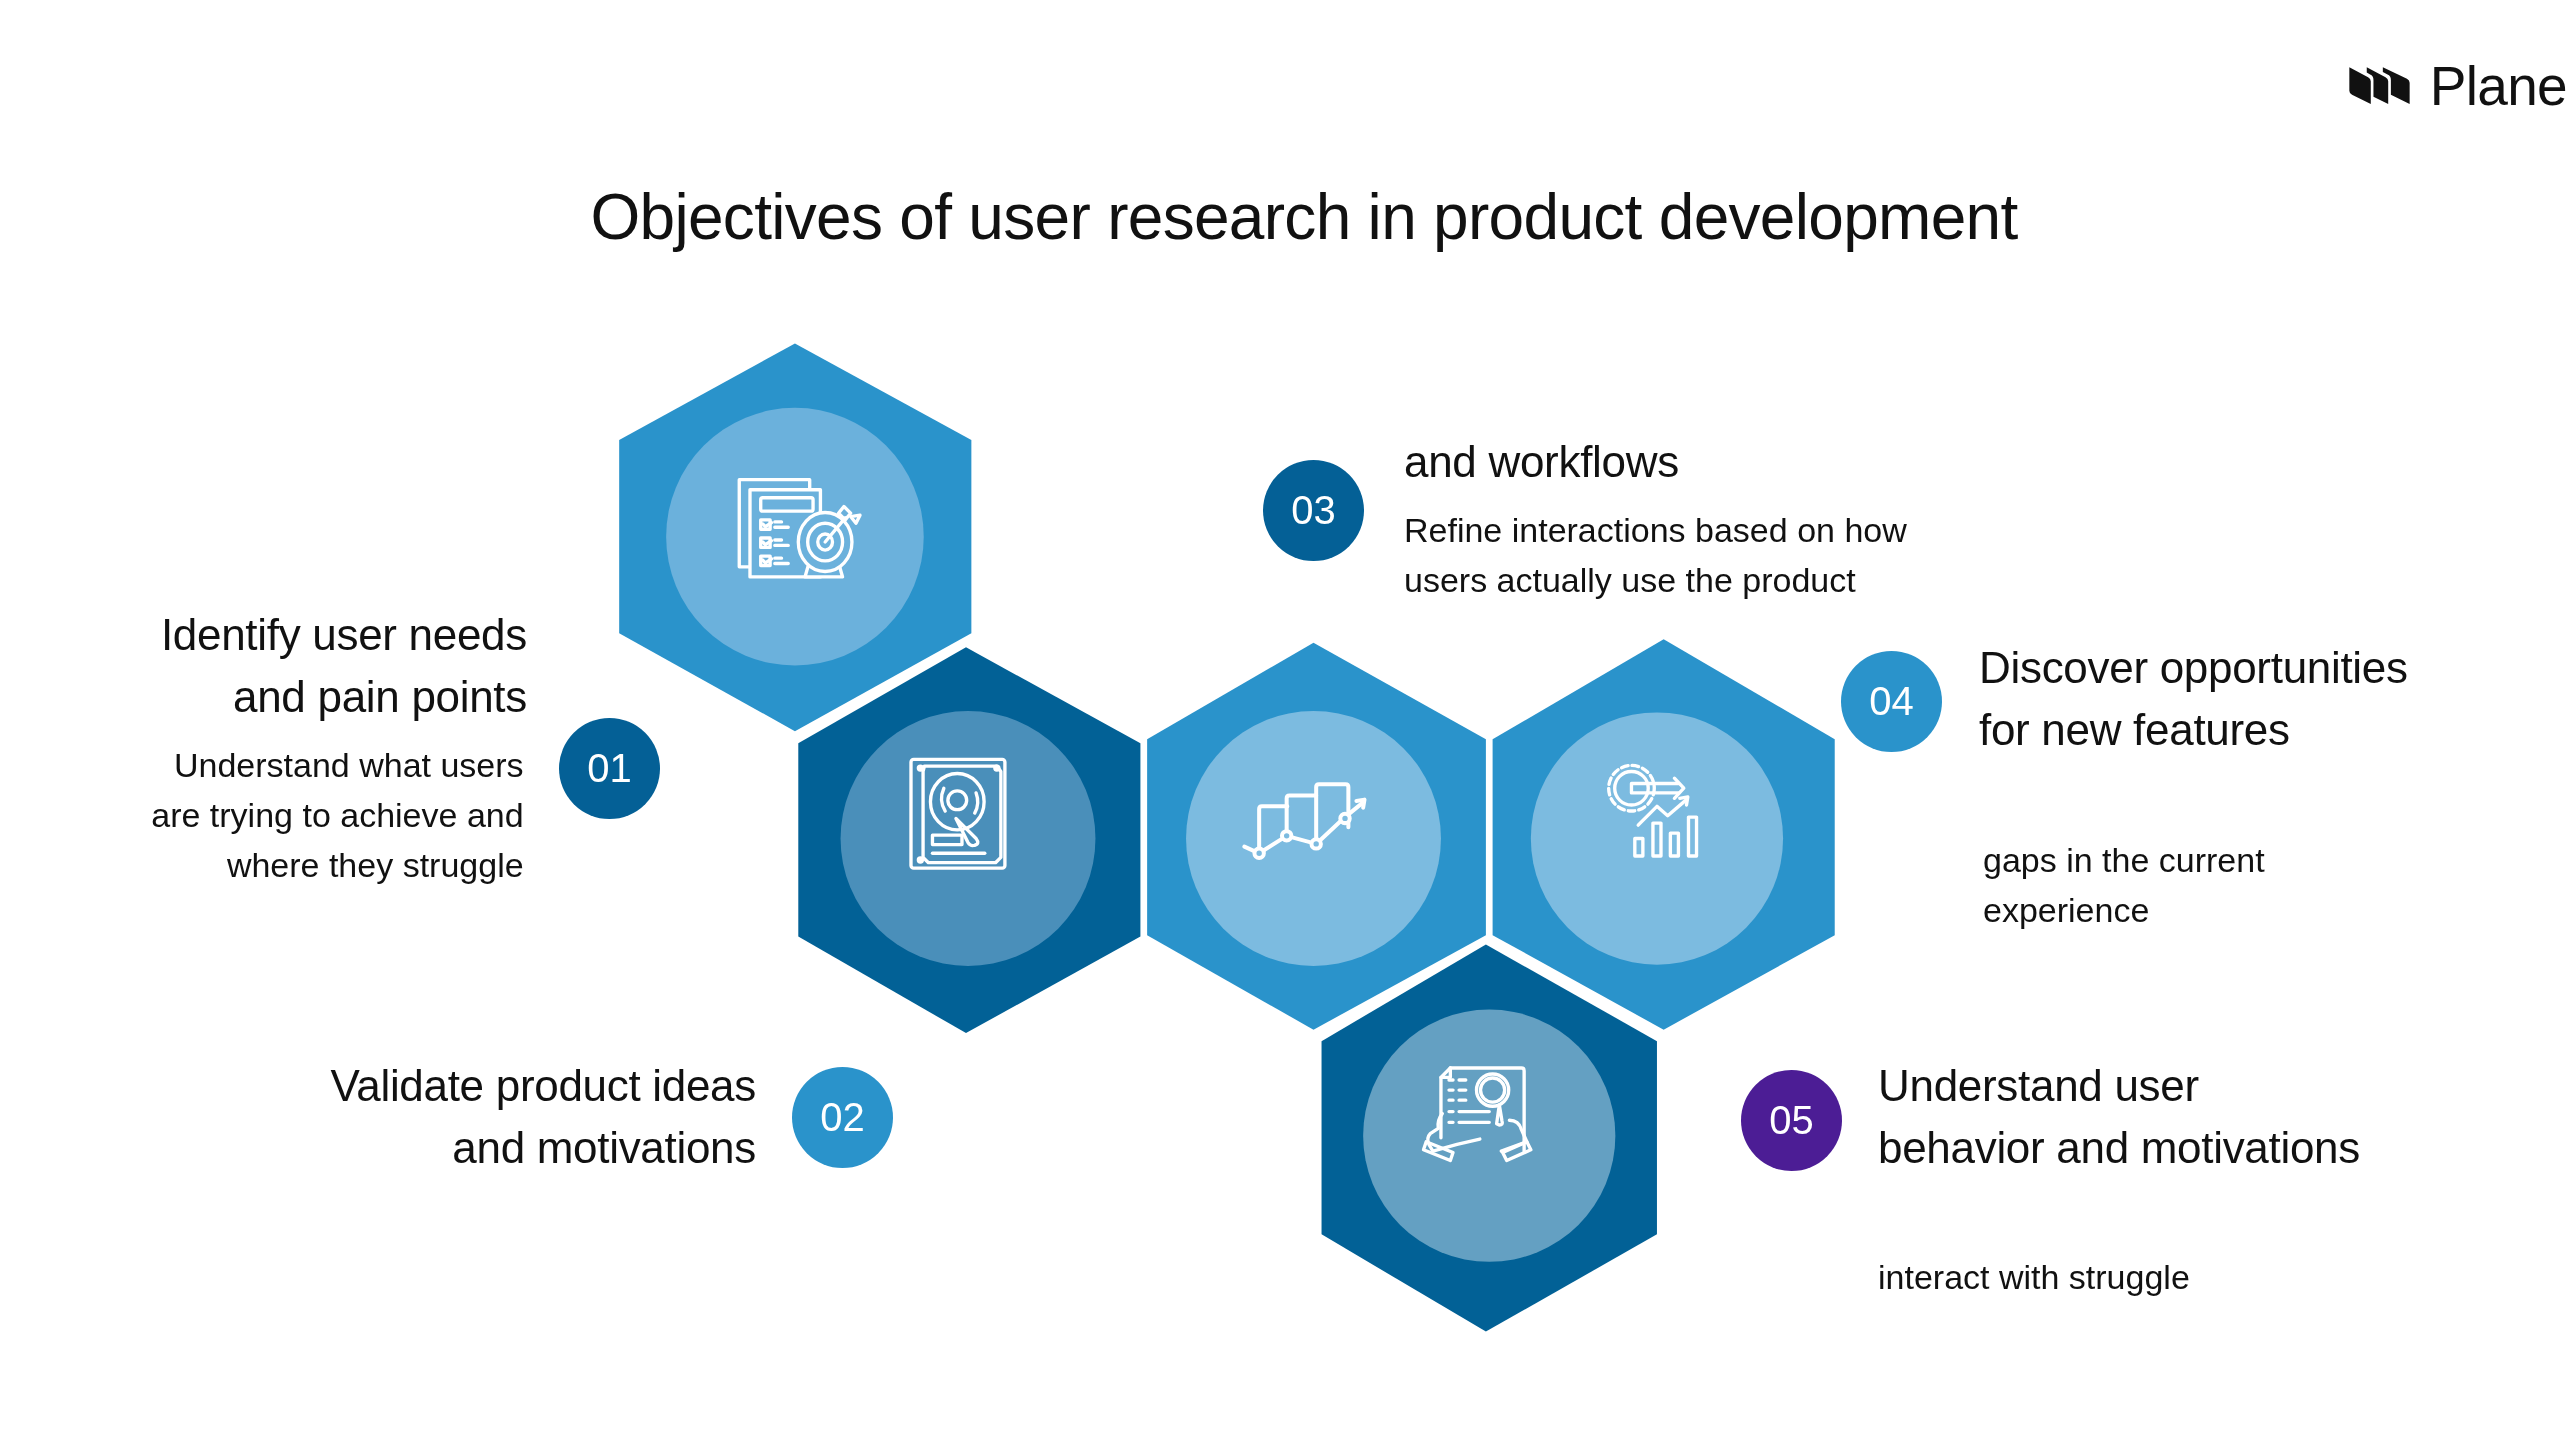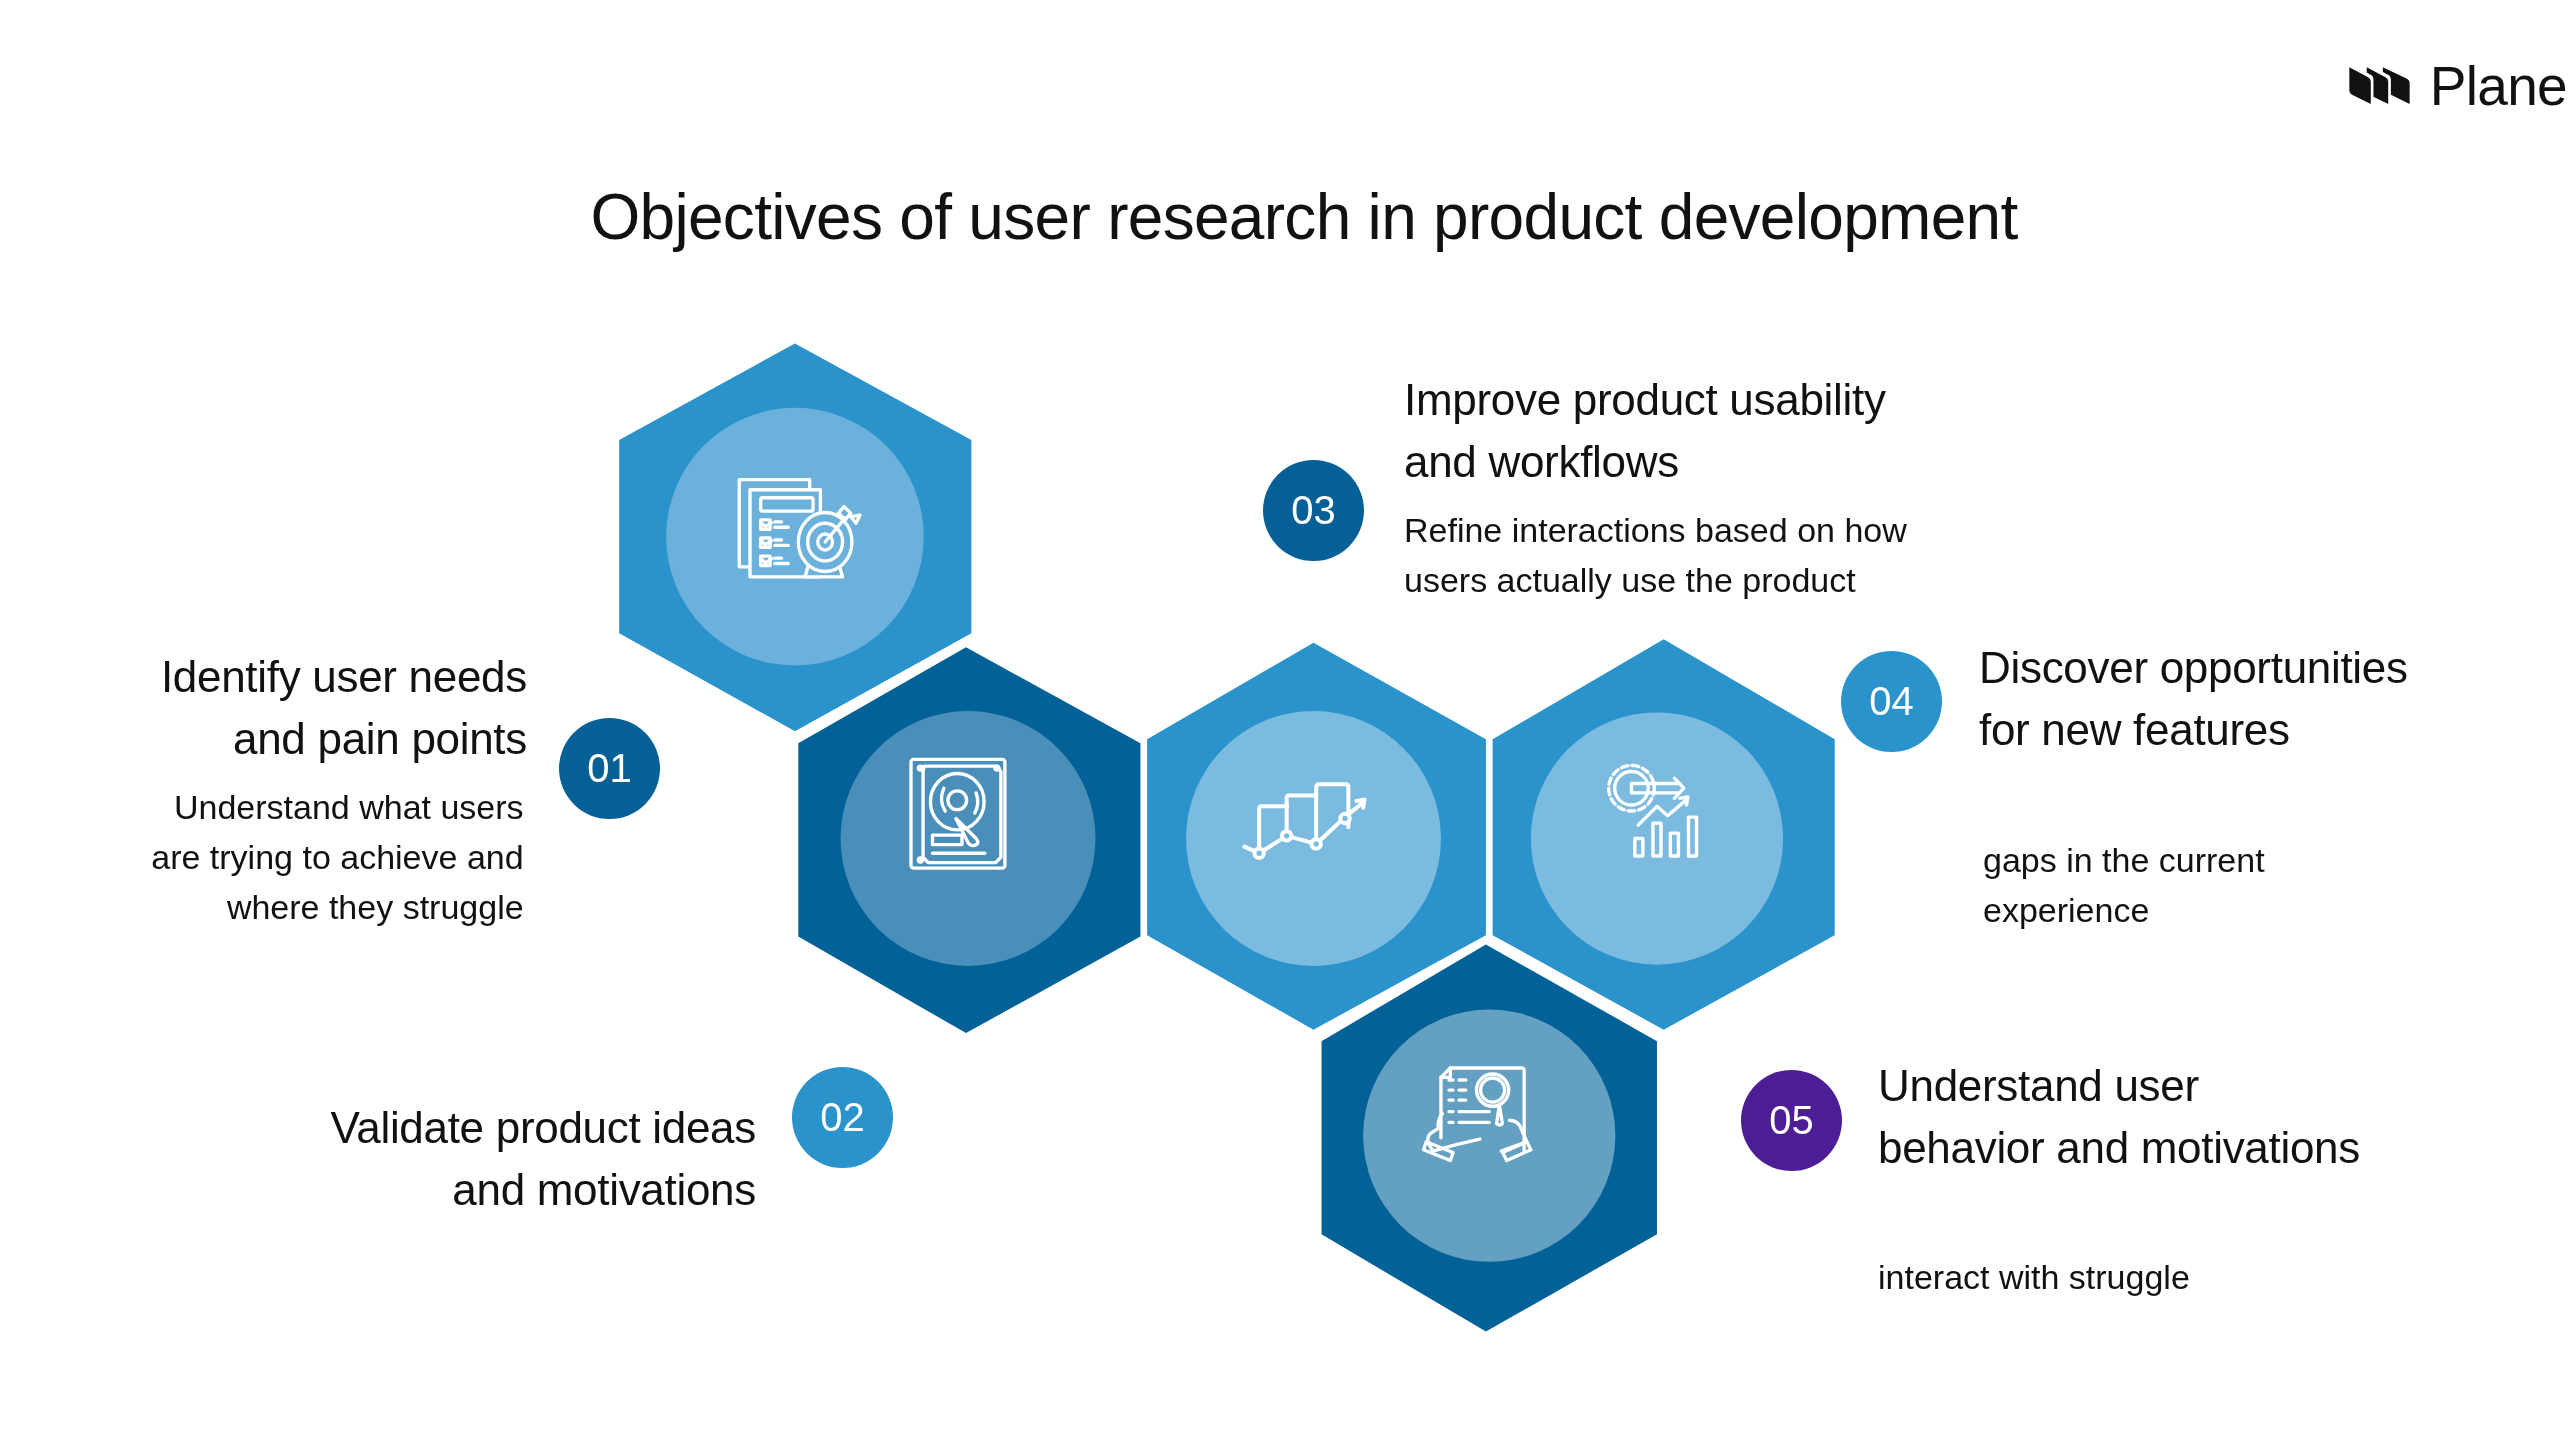--- a/index.html
+++ b/index.html
@@ -8,21 +8,21 @@
   .logo { position:absolute; left:2348px; top:54px; display:flex; align-items:center; gap:14.8px; }
   .logo-text { font-size:55px; font-weight:500; color:#111; letter-spacing:-0.7px; }
   .title { position:absolute; left:0; right:0; top:180px; text-align:center; font-size:64px;
            font-weight:400; color:#111; letter-spacing:-0.7px;padding-left:32px; }
   svg.diagram { position:absolute; left:0; top:0; }
   .badge { position:absolute; width:101px; height:101px; border-radius:50%; color:#fff;
            display:flex; align-items:center; justify-content:center; font-size:40px; }
   .block { position:absolute; }
   .block h2 { margin:0; font-size:44px; font-weight:400; line-height:62px; color:#111; letter-spacing:-0.3px; }
   .block p { margin:12px 0 0 0; font-size:34px; line-height:50px; color:#111; font-weight:400; }
-  .right-align { text-align:right;margin-top:42px; }
+  .right-align { text-align:right; }
 </style>
 </head>
 <body>
 
 <div class="logo">
   <svg width="67" height="42" viewBox="0 0 100 62">
     <path d="M2 3 L30 18 Q34 20 34 24 L34 58 L6 44 Q2 42 2 38 Z" fill="#111"></path>
     <path d="M28 3 L56 18 Q60 20 60 24 L60 58 L38 47 L38 22 Q38 16 33 14 L28 11 Z" fill="#111"></path>
     <path d="M52 3 L88 20 Q92 22 92 26 L92 58 L64 44 L64 22 Q64 16 59 14 L52 10 Z" fill="#111"></path>
   </svg>
@@ -150,21 +150,21 @@
 
 <div class="block right-align" style="right:1820px;top:1055px;width:604px;">
   <h2>
     <span>Validate product ideas</span><br>
     <span>and motivations</span>
   </h2>
 </div>
 
 <div class="block" style="left:1404px;top:369px;width:604px;">
   <h2>
-    <span>Improve product usability</span><br>
+    <br>
     <span>and workflows</span>
   </h2>
   <p>
     <span>Refine interactions based on how</span><br>
     <span>users actually use the product</span>
   </p>
 </div>
 
 <div class="block" style="left:1979px;top:637px;width:537px;">
   <h2>

